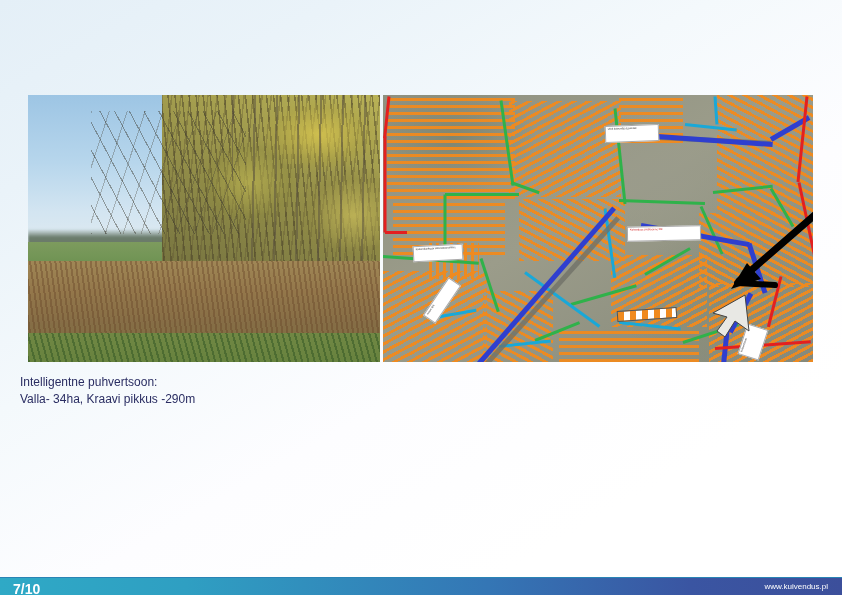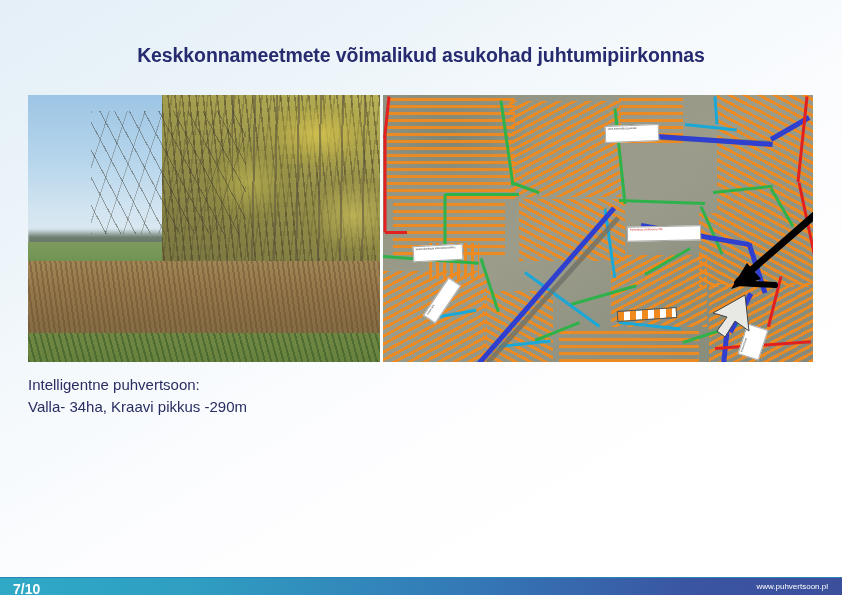--- a/index.html
+++ b/index.html
@@ -168,23 +168,23 @@
   }
   .map-label.red-text { color: #d01414; }
   .map-arrow-black {
     position: absolute;
     pointer-events: none;
   }
 
   
   .caption {
     position: absolute;
-    left: 28px;
+    left: 20px;
     top: 374px;
-    font-size: 15px;
+    font-size: 12px;
     line-height: 1.45;
     color: #2a2d62;
   }
 
   
   .footer {
     position: absolute;
     left: 0;
     bottom: 0;
     width: 842px;
@@ -206,21 +206,20 @@
     top: 4px;
     font-size: 8px;
     color: #ffffff;
   }
 </style>
 </head>
 <body>
 
 <div class="slide">
 
-  <div class="slide-title">Keskkonnameetmete võimalikud asukohad juhtumipiirkonnas</div>
 
   <div class="photo">
     <div class="sky"></div>
     <div class="horizon-trees"></div>
     <div class="field"></div>
     <div class="path"></div>
     <div class="shrubs"></div>
     <div class="branches"></div>
     <div class="trunks"></div>
     <div class="grass-fg"></div>
@@ -320,16 +319,16 @@
     </svg>
   </div>
 
   <div class="caption">
     <div>Intelligentne puhvertsoon:</div>
     <div>Valla- 34ha, Kraavi pikkus -290m</div>
   </div>
 
   <div class="footer">
     <div class="page-num">7/10</div>
-    <div class="site-url">www.puhvertsoon.pl</div>
+    <div class="site-url">www.kuivendus.pl</div>
   </div>
 
 </div>
 
 </body></html>

